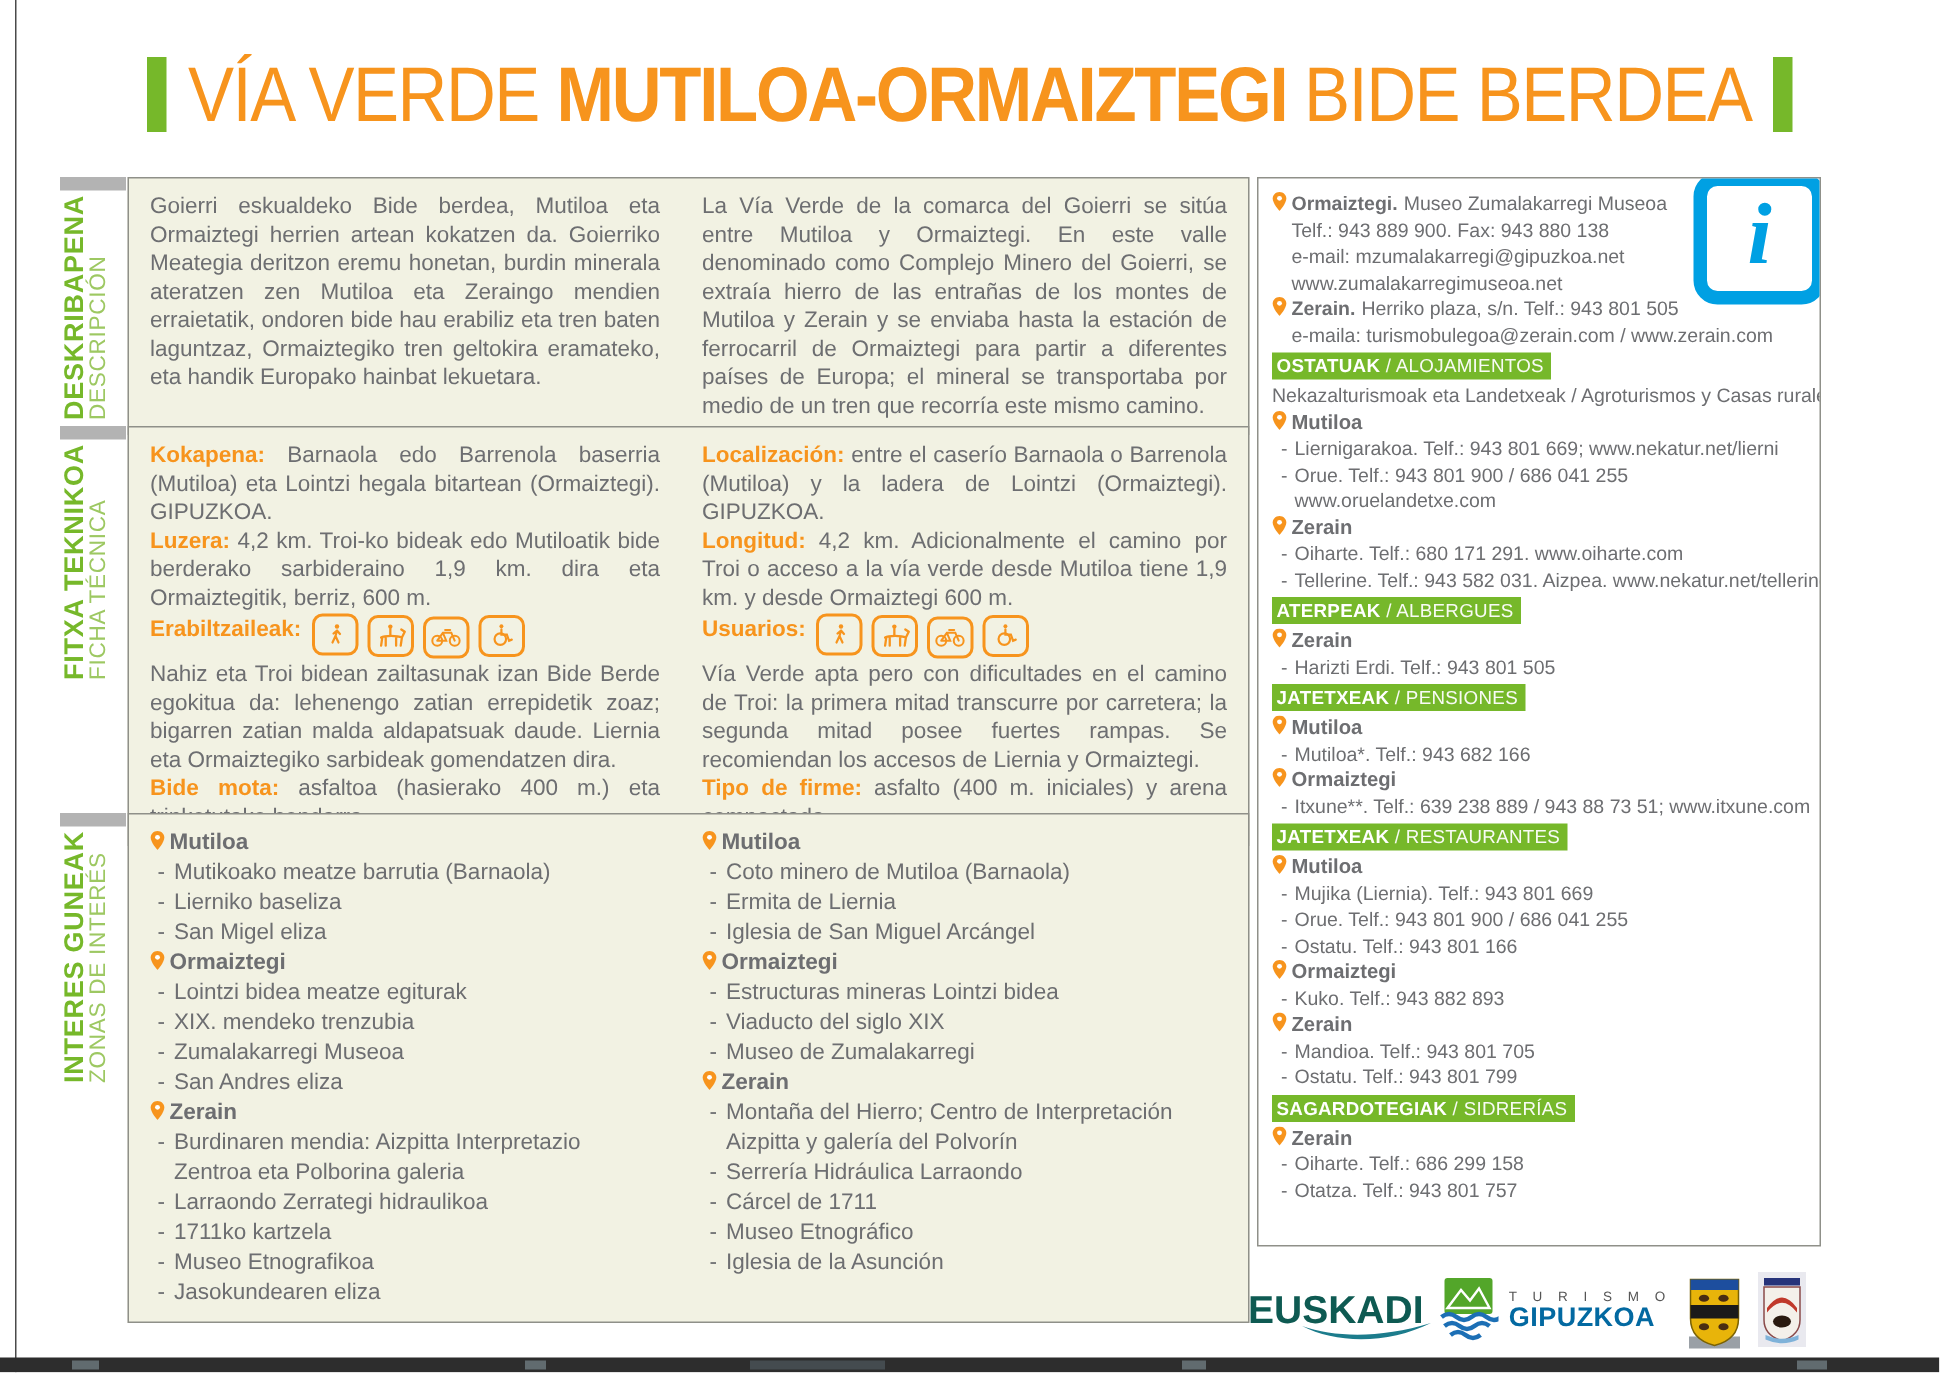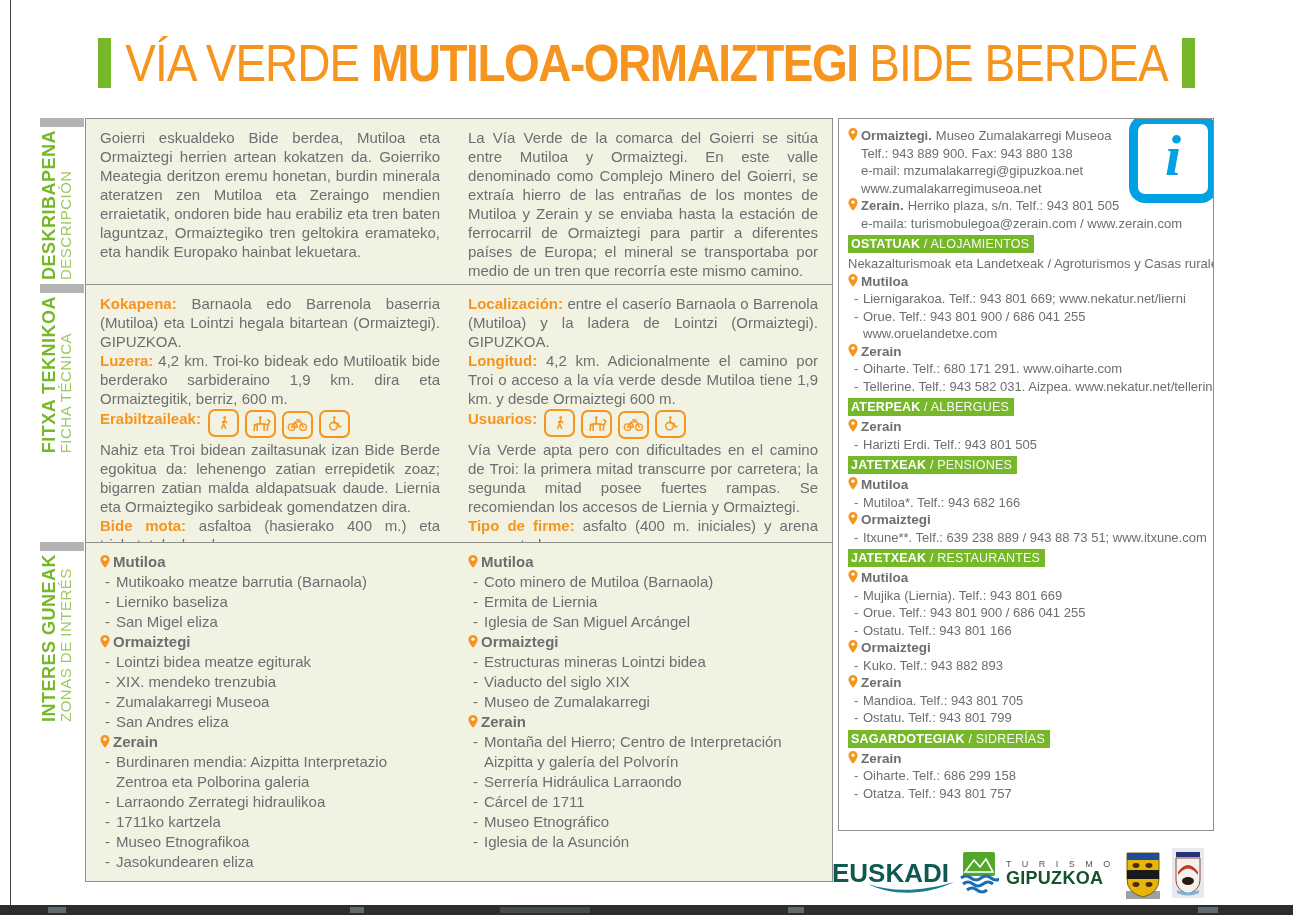--- a/index.html
+++ b/index.html
@@ -58,21 +58,21 @@
               border:9px solid #00a0e3;border-radius:16px;display:flex;align-items:center;justify-content:center;}
   .info-i{font-family:"Liberation Serif","DejaVu Serif",serif;font-style:italic;font-weight:bold;
           font-size:58px;color:#00a0e3;line-height:1;margin-top:-6px;}
 
   
   .logos{position:absolute;left:832px;top:843px;width:372px;height:60px;display:flex;align-items:center;justify-content:space-between;}
   .euskadi{position:relative;font-weight:bold;font-size:26px;letter-spacing:0;color:#0e5a52;line-height:1;}
   .euskadi svg{position:absolute;left:34px;top:18px;}
   .tg{display:flex;align-items:center;gap:7px;}
   .tg-text .t1{font-size:9px;letter-spacing:4px;color:#555;line-height:10px;}
-  .tg-text .t2{font-size:18px;font-weight:800;color:#14532d;letter-spacing:.3px;line-height:19px;}
+  .tg-text .t2{font-size:18px;font-weight:800;color:#0369a1;letter-spacing:.3px;line-height:19px;}
 
   
   .strip{position:absolute;left:0;bottom:0;width:1293px;height:10px;background:#2d2d2d;}
   .strip .seg{position:absolute;top:2px;height:6px;background:#6e7a80;opacity:.8;}
 </style>
 </head>
 <body>
 
 <div class="page">
   <div class="edge-line"></div>

